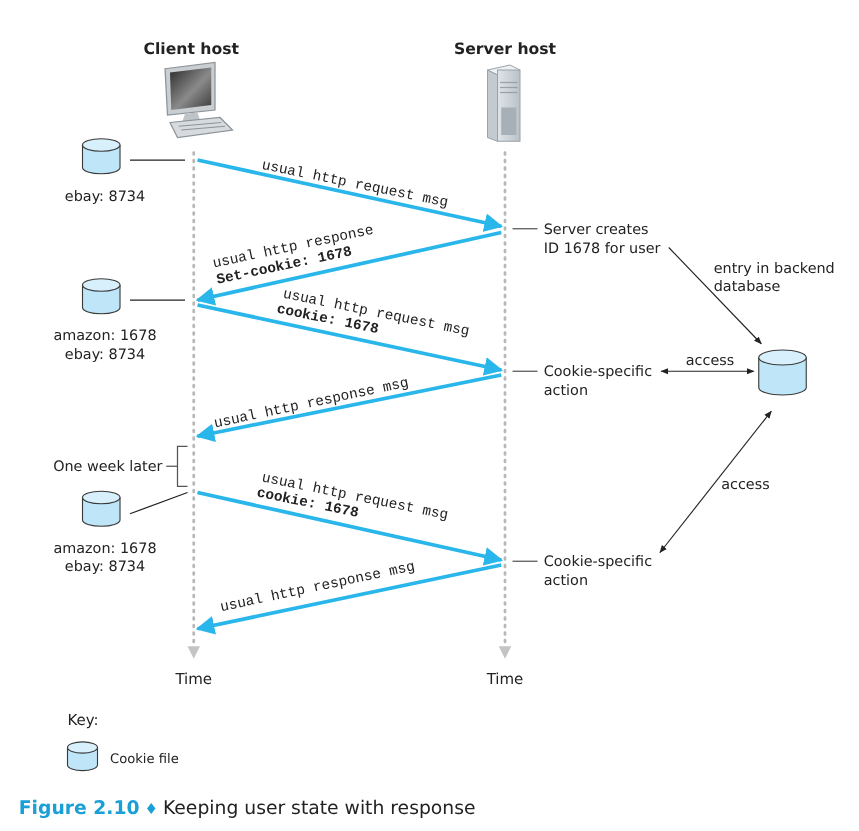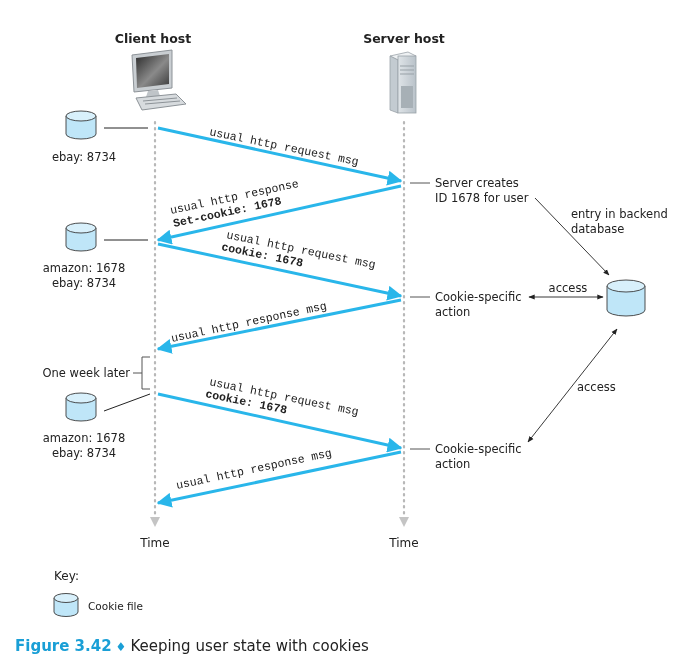--- a/index.html
+++ b/index.html
@@ -157,14 +157,14 @@
     <text class="sans" x="54" y="580" font-size="12" fill="#222">Key:</text>
     <g transform="translate(54,593)">
       <path d="M0,5 L0,19 A12,4.5 0 0 0 24,19 L24,5" fill="#bfe6f8" stroke="#3a3a3a" stroke-width="0.9"></path>
       <ellipse cx="12" cy="5" rx="12" ry="4.5" fill="#d8f0fb" stroke="#3a3a3a" stroke-width="0.9"></ellipse>
     </g>
     <text class="sans" x="88" y="610" font-size="10.5" fill="#222">Cookie file</text>
   </g>
 </svg>
 
 <div class="caption">
-  <span class="fig">Figure 3.42</span><span class="dia">♦</span><span>Keeping user state with cookies</span>
+  <span class="fig">Figure 2.10</span><span class="dia">♦</span><span>Keeping user state with response</span>
 </div>
 
 </body></html>

